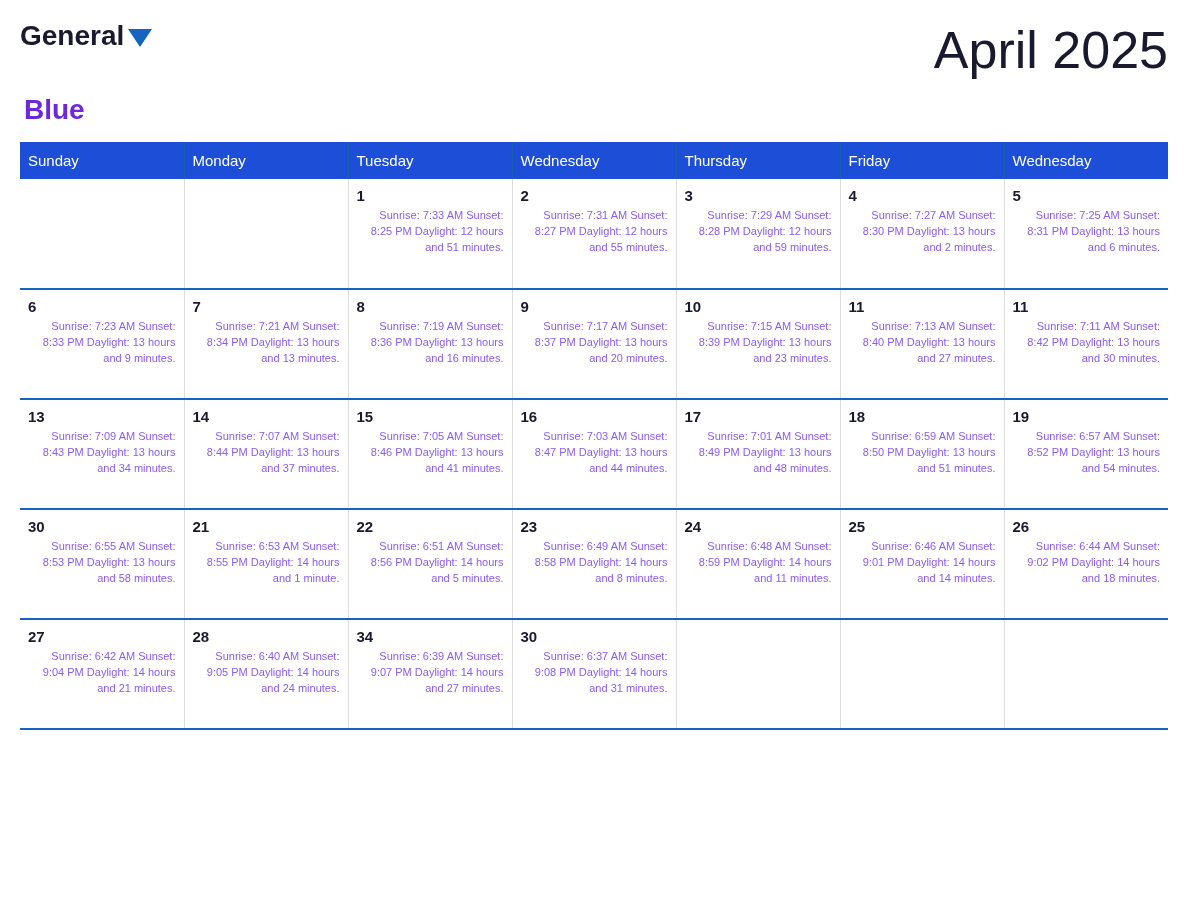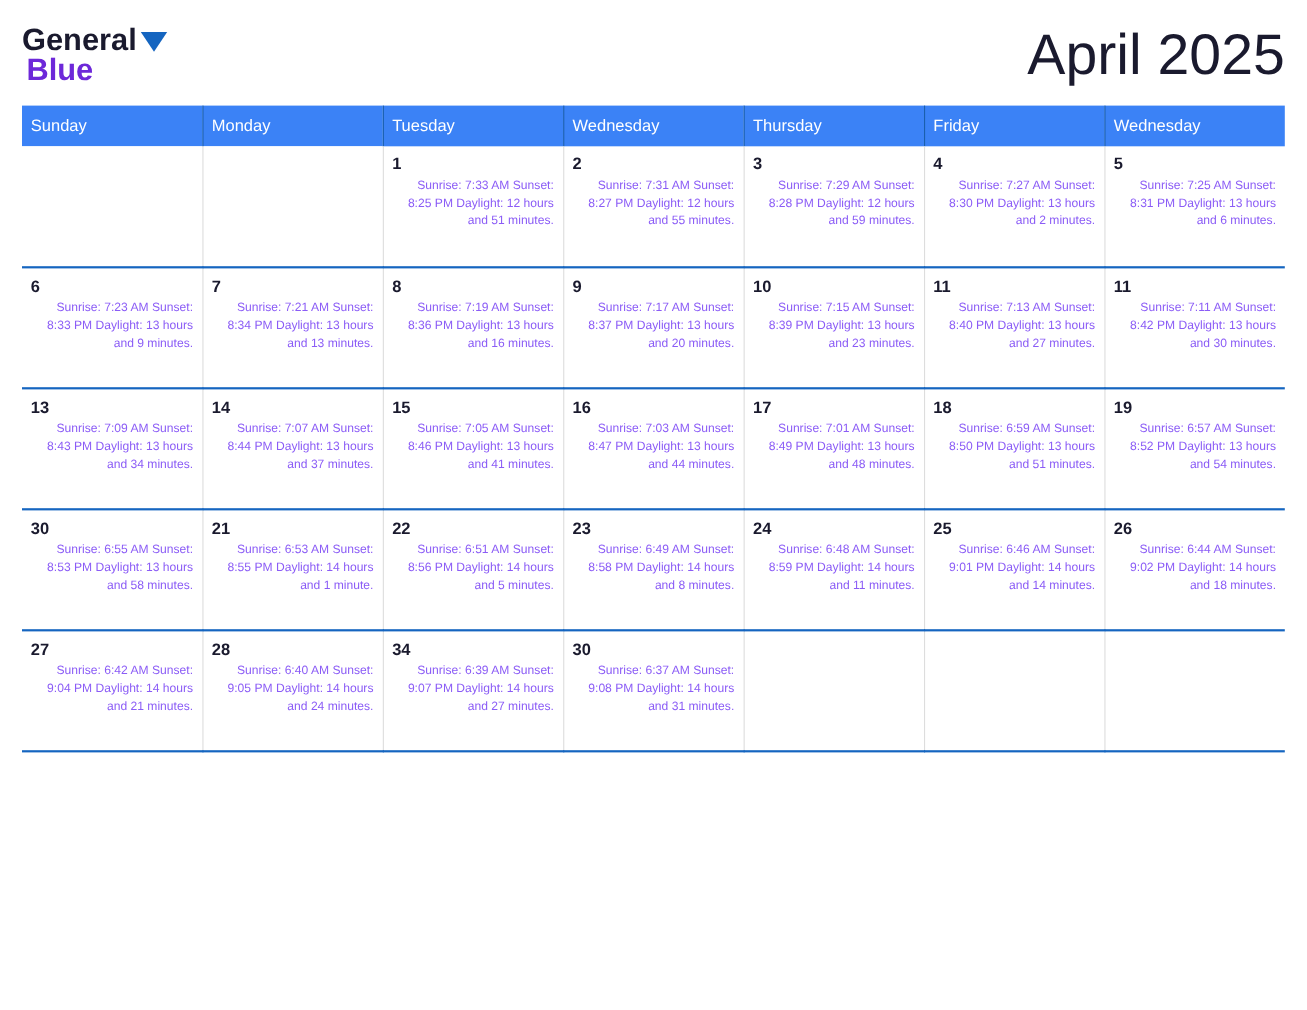--- a/index.html
+++ b/index.html
@@ -14,20 +14,21 @@
     .header {
       display: flex;
       justify-content: space-between;
       align-items: flex-start;
       margin-bottom: 16px;
     }
     .logo {
       display: flex;
       flex-direction: column;
       align-items: flex-start;
+      gap: 46px;
     }
     .logo-text {
       display: flex;
       align-items: center;
     }
     .logo-general {
       font-size: 28px;
       font-weight: bold;
       color: #1a1a2e;
     }
@@ -59,21 +60,21 @@
       font-size: 22px;
       font-weight: 400;
       color: #333;
     }
     table {
       width: 100%;
       border-collapse: collapse;
       table-layout: fixed;
     }
     thead tr {
-      background-color: #3b82f6;
+      background-color: #1d4ed8;
       color: #fff;
     }
     thead th {
       padding: 10px 8px;
       text-align: left;
       font-size: 15px;
       font-weight: normal;
       border-right: 1px solid #1a5fad;
     }
     thead th:last-child {

